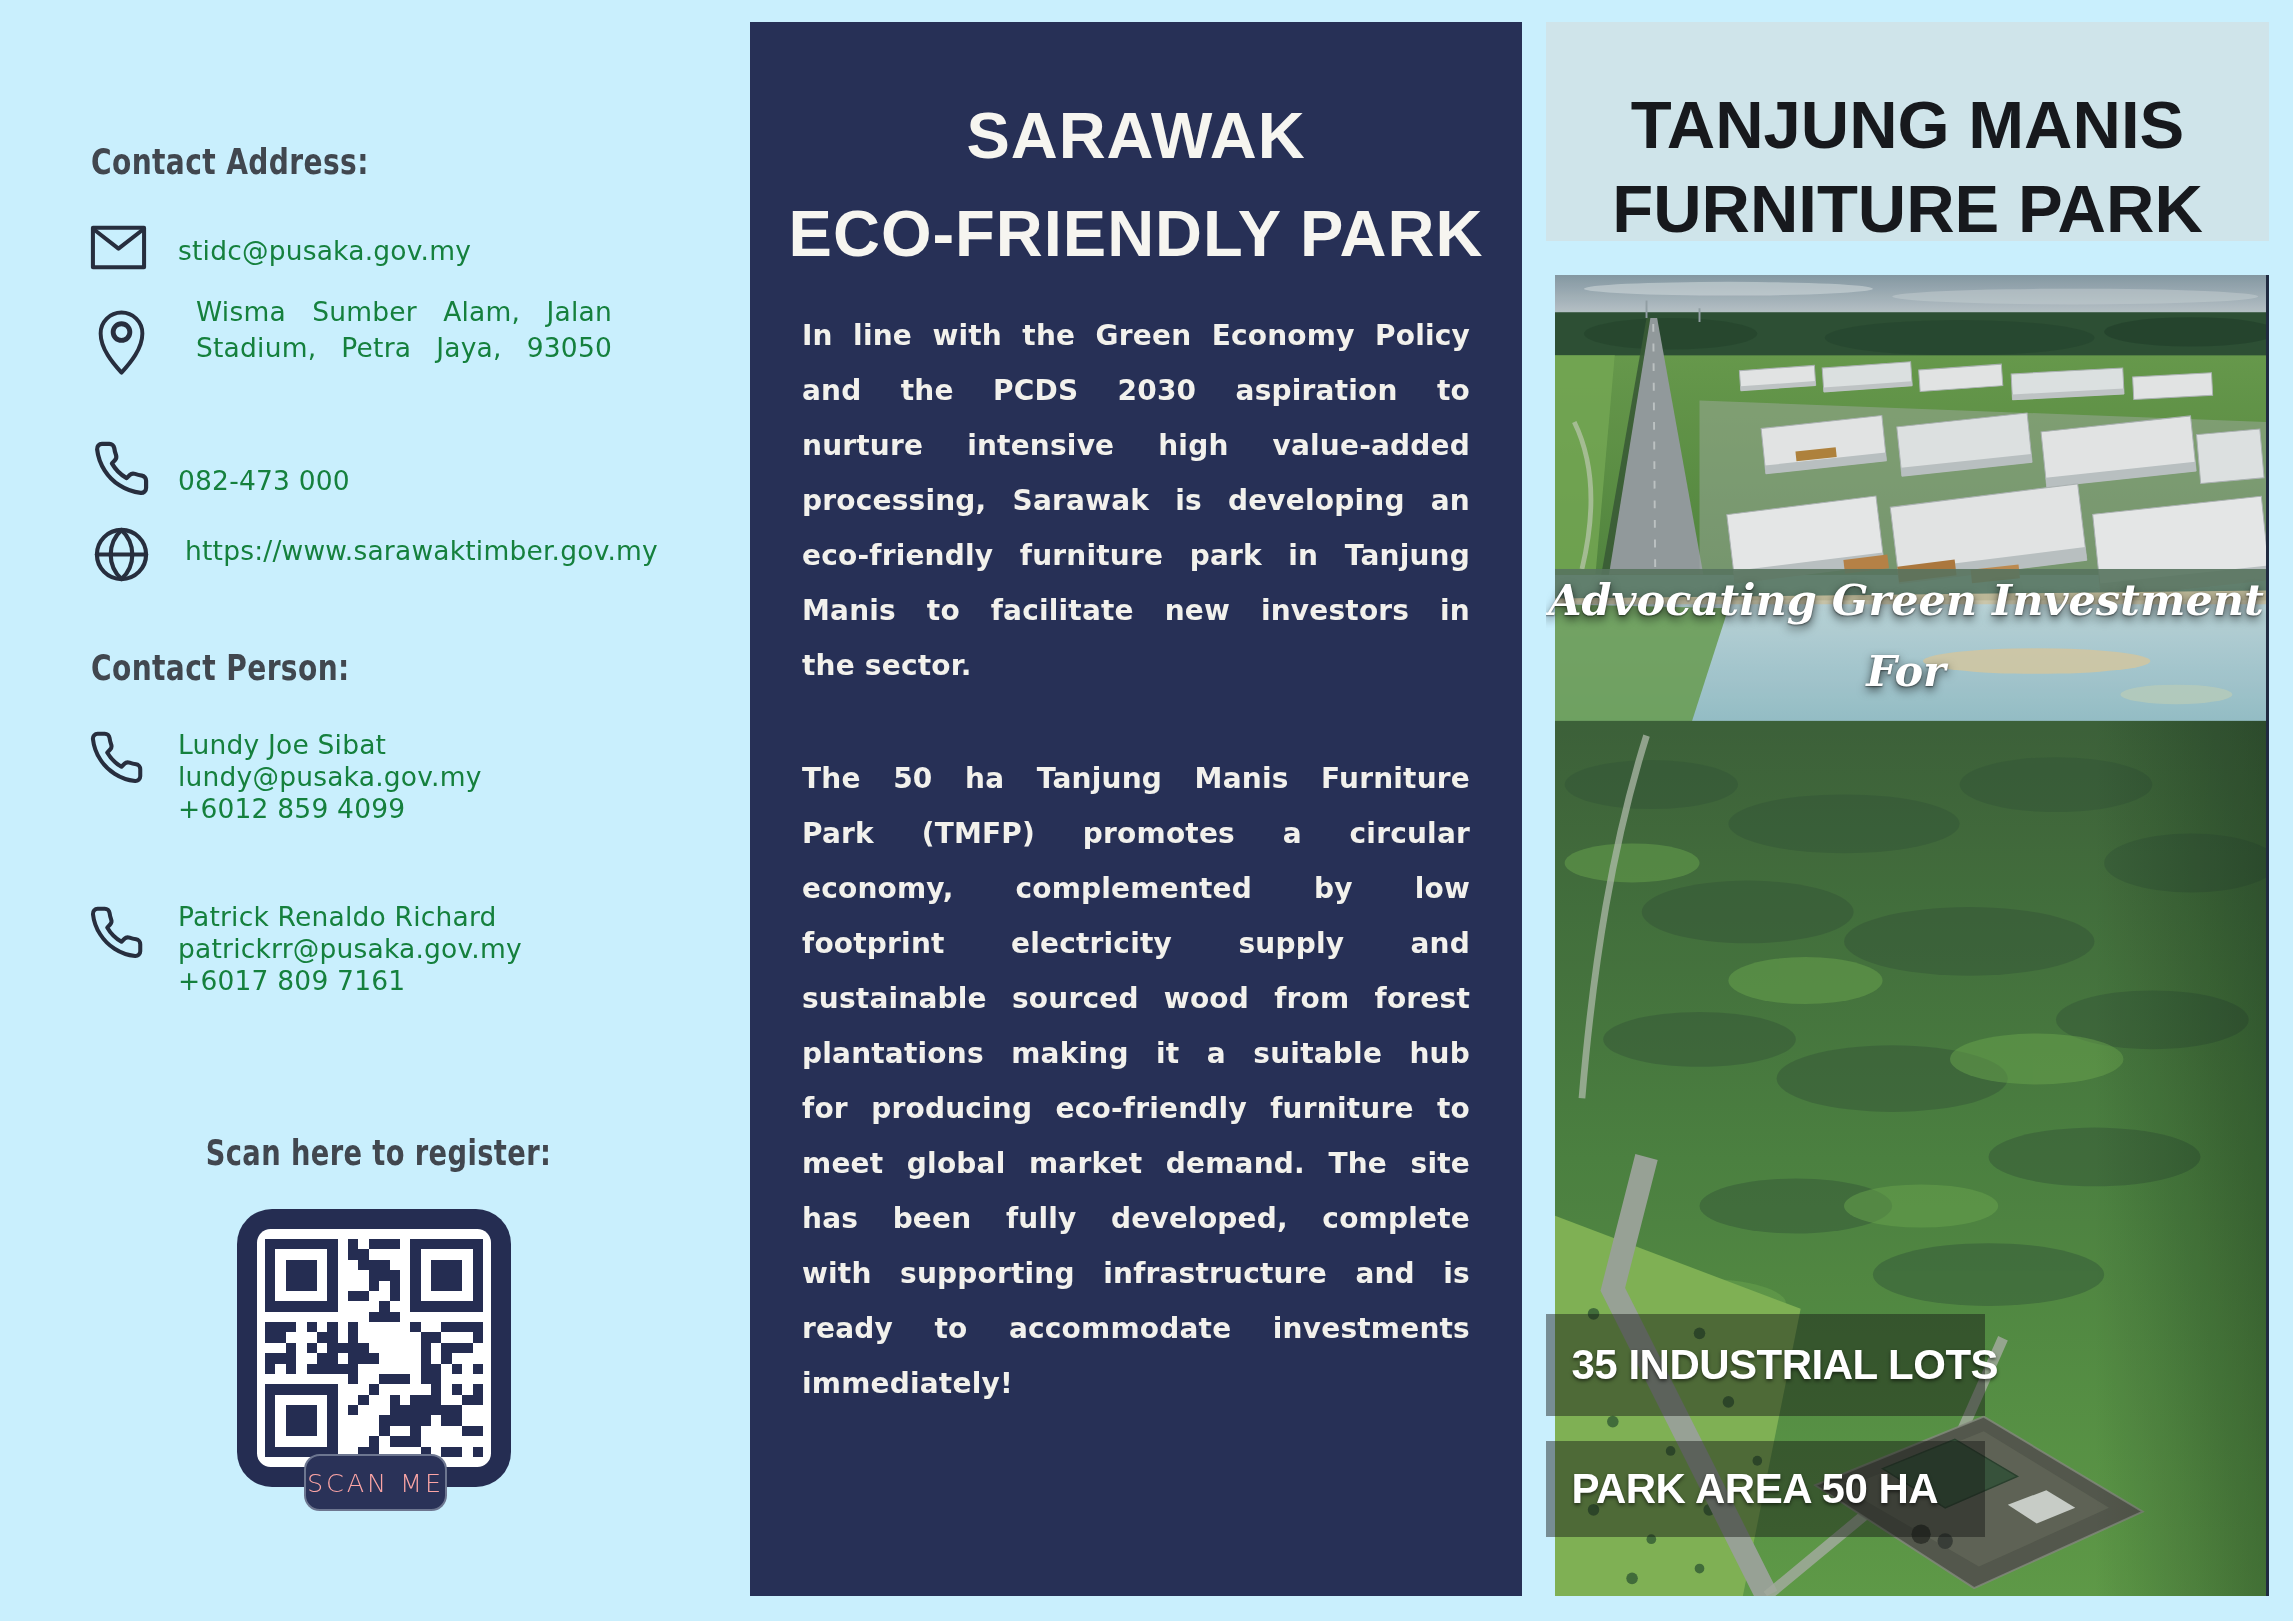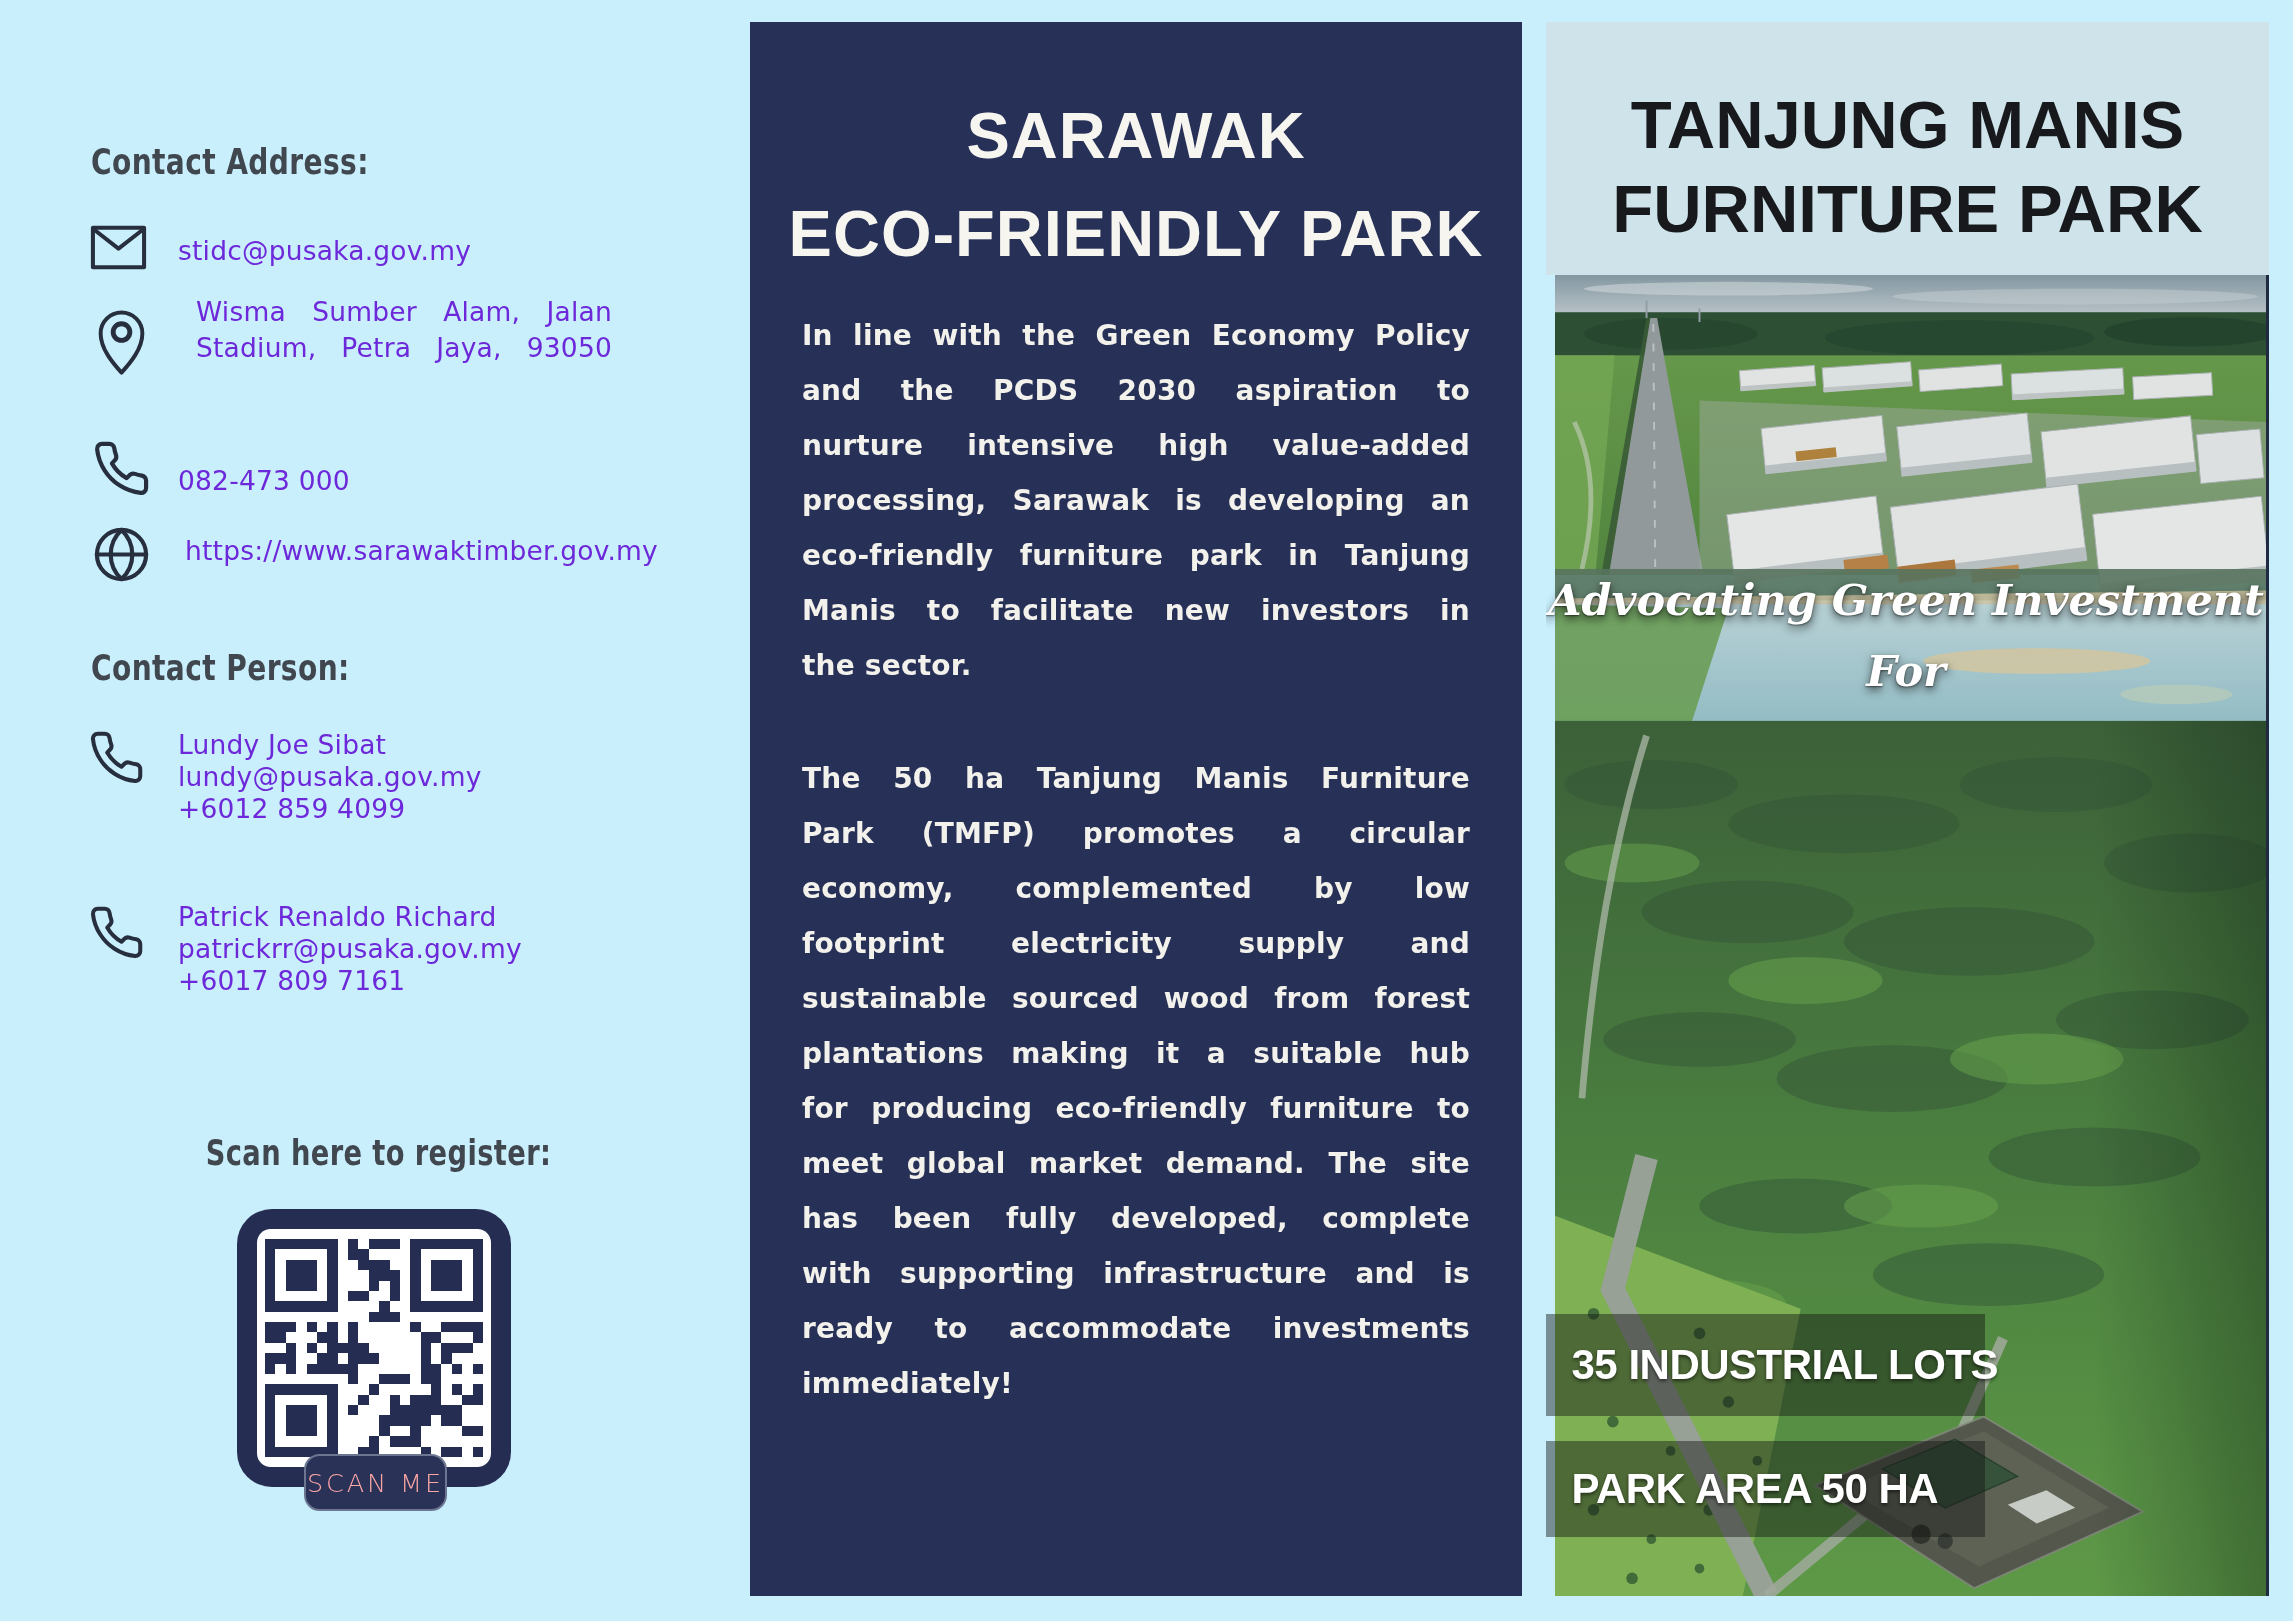--- a/index.html
+++ b/index.html
@@ -3,21 +3,21 @@
 <meta charset="utf-8">
 <style>
   html,body{margin:0;padding:0;background:#c9effd;}
   .page{position:relative;width:2294px;height:1621px;background:#c9effd;overflow:hidden;
         font-family:"DejaVu Sans",sans-serif;color:#2b3036;}
   .abs{position:absolute;}
   
   .panel-left{position:absolute;left:0;top:0;width:750px;height:1621px;}
   .h-cond{font-weight:bold;color:#41474f;font-size:36px;letter-spacing:0.5px;
           display:inline-block;transform:scaleX(.78);transform-origin:left center;white-space:nowrap;}
-  .body-txt{font-size:26.5px;color:#6d28d9;letter-spacing:0.2px;}
+  .body-txt{font-size:26.5px;color:#15803d;letter-spacing:0.2px;}
   .addr{width:416px;text-align:justify;line-height:36px;margin-left:18px;}
   .jline{text-align:justify;text-align-last:justify;}
   .jline.last{text-align-last:left;}
   .person-line{line-height:32px;}
   .icon-svg{stroke:#272e3e;fill:none;stroke-width:1.7;stroke-linecap:round;stroke-linejoin:round;}
   
   .qr-box{position:absolute;left:237px;top:1209px;width:274px;height:278px;background:#252d52;
           border-radius:35px;}
   .qr-inner{position:absolute;left:19.6px;top:19.6px;right:19.6px;bottom:19.6px;background:#ffffff;border-radius:13.7px;
             display:flex;align-items:center;justify-content:center;}
@@ -25,21 +25,21 @@
           border:2px solid rgba(235,245,250,.35);box-sizing:border-box;display:flex;align-items:center;justify-content:center;
           color:#fca5a5;font-size:25.5px;letter-spacing:2.9px;font-weight:300;z-index:5;}
   
   .panel-mid{position:absolute;left:750px;top:21.6px;width:772px;height:1574px;background:#273056;color:#f4f3ee;}
   .mid-title{position:absolute;left:0;width:100%;text-align:center;font-family:"Liberation Sans",sans-serif;
              font-weight:bold;font-size:65px;letter-spacing:1px;color:#f6f5f0;white-space:nowrap;}
   .mid-para{position:absolute;left:52px;width:668px;font-weight:bold;font-size:28px;line-height:55px;
             color:#f2f1ec;letter-spacing:0.2px;}
   
   .panel-right{position:absolute;left:1546px;top:21.6px;width:723px;height:1574px;}
-  .right-title-area{position:absolute;left:0;top:0;width:723px;height:253px;background:#cfe4ea;}
+  .right-title-area{position:absolute;left:0;top:0;width:723px;height:219px;background:#cfe4ea;}
   .right-title{position:absolute;top:61px;left:0;width:100%;text-align:center;
                font-family:"Liberation Sans",sans-serif;font-weight:bold;font-size:67px;line-height:84px;
                color:#17191d;letter-spacing:0px;}
   .photo{position:absolute;left:0;top:253px;width:723px;height:1321px;overflow:hidden;border-right:3.9px solid #202a40;box-sizing:border-box;padding-left:9px;}
   .photo svg{display:block;width:100%;height:100%;}
   .caption{position:absolute;left:0;top:290px;width:100%;text-align:center;color:#ffffff;
            font-family:"DejaVu Serif",serif;font-style:italic;font-weight:bold;
            text-shadow:0 3.9px 9.8px rgba(0,0,0,.65),0 1px 2px rgba(0,0,0,.5);z-index:3;}
   .caption .c1{font-size:43px;line-height:71px;}
   .caption .c2{font-size:43px;line-height:71px;}

